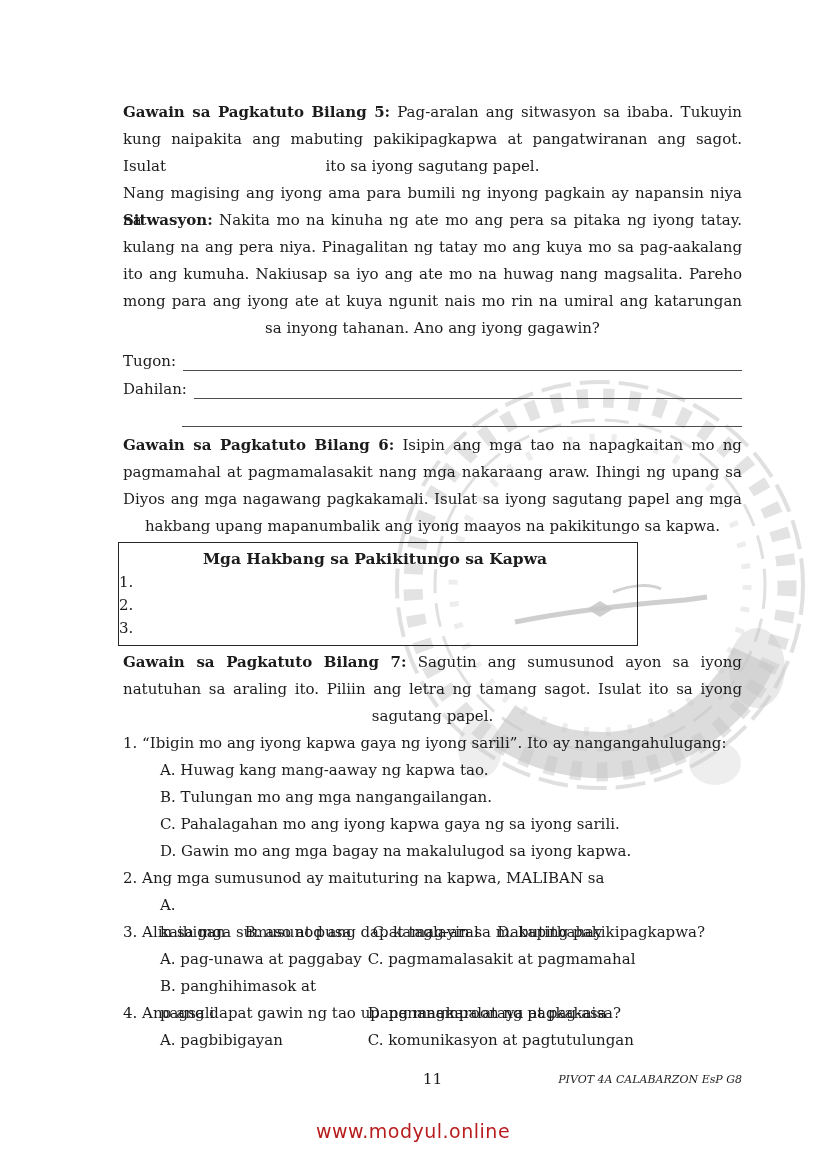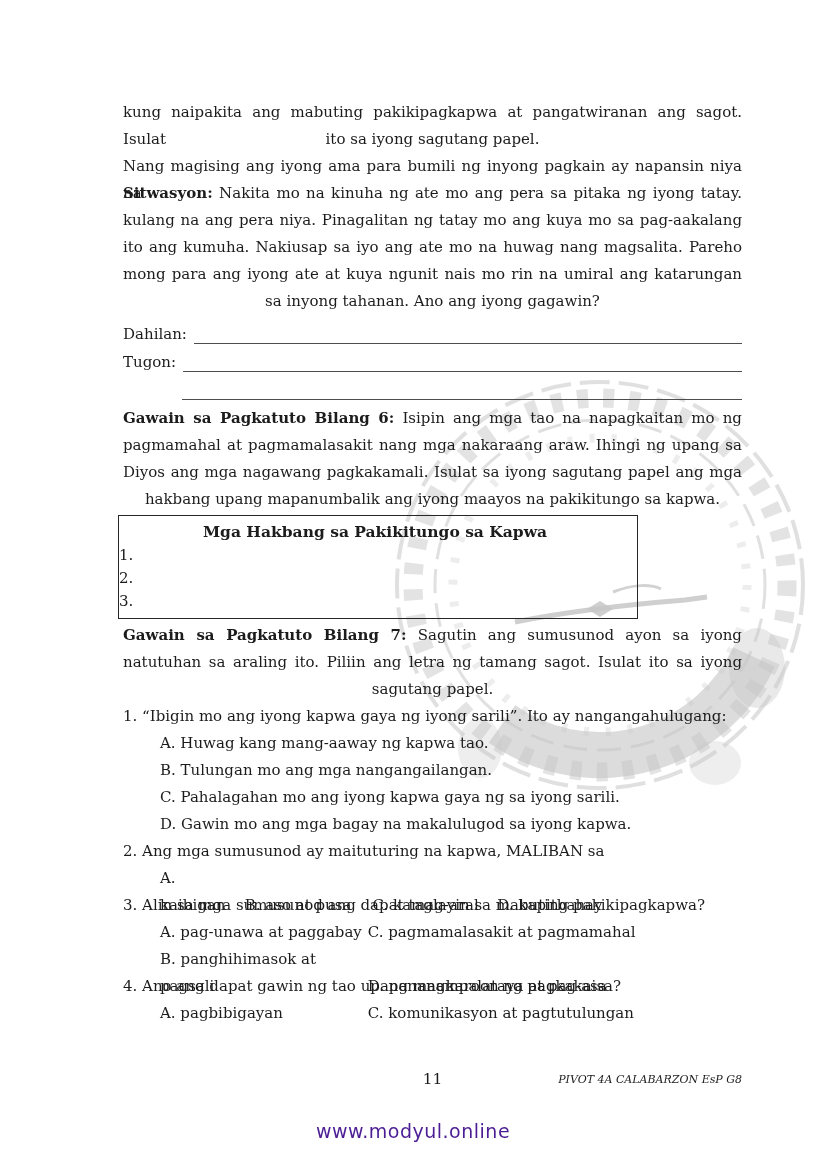--- a/index.html
+++ b/index.html
@@ -40,21 +40,21 @@
   .optrow-inline .wC { display:inline-block; width:120px; }
   .optrow-cols { padding-left:37px; height:27px; }
   .optrow-cols .colL { display:inline-block; width:203px; }
   
   .footer { position:absolute; left:123px; top:1066px; width:619px; height:27px; z-index:1;
             font-size:15.5px; line-height:27px; }
   .page-number { position:absolute; left:50%; transform:translateX(-50%); }
   .edition { position:absolute; right:0; font-style:italic; font-size:11px; }
   .site-watermark {
     position:absolute; left:0; right:0; top:1120px; text-align:center; z-index:1;
-    font-family:"DejaVu Sans", sans-serif; font-size:19px; color:#4c1d95; letter-spacing:0.5px;
+    font-family:"DejaVu Sans", sans-serif; font-size:19px; color:#b91c1c; letter-spacing:0.5px;
   }
 </style>
 </head>
 <body>
 
 <div class="page">
 
   <svg class="stamp" width="441" height="430" viewBox="0 0 441 430">
     <g fill="none" stroke="#c7c7c7">
       <circle cx="215" cy="217" r="203" stroke-width="4" stroke-dasharray="30 9" opacity="0.55"></circle>
@@ -69,40 +69,41 @@
       <polygon points="215,233 228,241 215,249 202,241" opacity="0.85"></polygon>
       <ellipse cx="372" cy="300" rx="28" ry="40" opacity="0.4"></ellipse>
       <ellipse cx="95" cy="380" rx="22" ry="30" opacity="0.3"></ellipse>
       <ellipse cx="330" cy="395" rx="26" ry="22" opacity="0.3"></ellipse>
     </g>
   </svg>
 
   <div class="content">
 
     <div>
+      <div class="jline"><b>Gawain sa Pagkatuto Bilang 5:</b> <span>Pag-aralan ang sitwasyon sa ibaba. Tukuyin</span></div>
       <div class="jline">kung naipakita ang mabuting pakikipagkapwa at pangatwiranan ang sagot. Isulat</div>
       <div class="lline">ito sa iyong sagutang papel.</div>
     </div>
 
     <div>
       <div class="jline">Nang magising ang iyong ama para bumili ng inyong pagkain ay napansin niya na</div>
       <div class="jline"><b>Sitwasyon:</b> <span>Nakita mo na kinuha ng ate mo ang pera sa pitaka ng iyong tatay.</span></div>
       <div class="jline">kulang na ang pera niya. Pinagalitan ng tatay mo ang kuya mo sa pag-aakalang</div>
       <div class="jline">ito ang kumuha. Nakiusap sa iyo ang ate mo na huwag nang magsalita. Pareho</div>
       <div class="jline">mong para ang iyong ate at kuya ngunit nais mo rin na umiral ang katarungan</div>
       <div class="lline">sa inyong tahanan. Ano ang iyong gagawin?</div>
     </div>
 
     <div class="answers">
       <div class="ans-row">
-        <span>Dahilan:</span>
+        <span>Tugon:</span>
         <div class="rule"></div>
       </div>
       <div class="ans-row">
-        <span>Tugon:</span>
+        <span>Dahilan:</span>
         <div class="rule"></div>
       </div>
       <div class="rule-indent">
         <div class="spacer"></div>
         <div class="rule"></div>
       </div>
     </div>
 
     <div>
       <div class="jline"><b>Gawain sa Pagkatuto Bilang 6:</b> <span>Isipin ang mga tao na napagkaitan mo ng</span></div>

